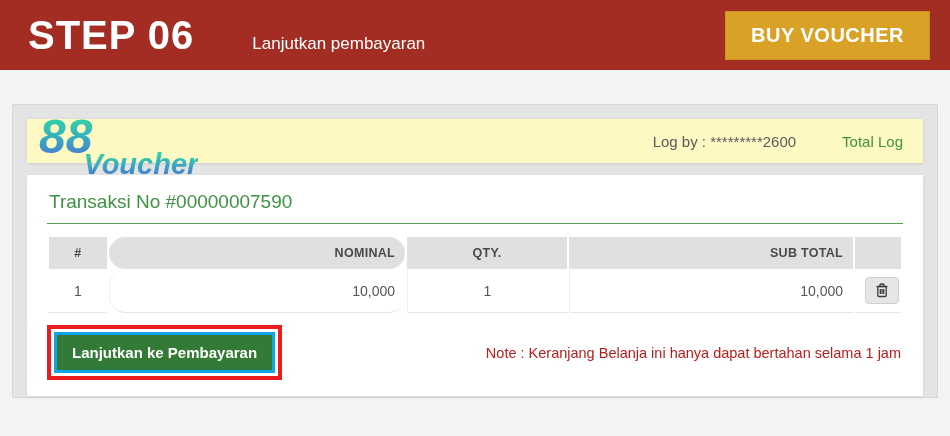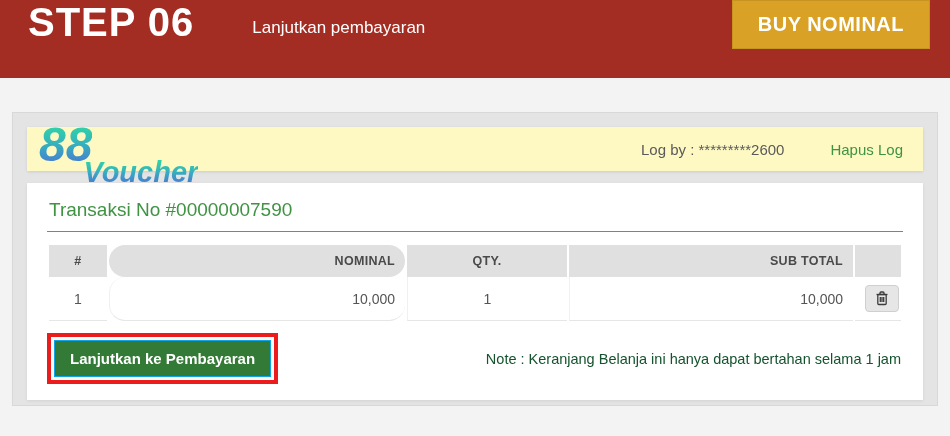--- a/index.html
+++ b/index.html
@@ -1,20 +1,20 @@
 <!DOCTYPE html>
 <html><head>
 <meta charset="utf-8">
 <style>
   * { margin:0; padding:0; box-sizing:border-box; }
   html,body { width:950px; height:436px; overflow:hidden; }
   body { font-family:"Liberation Sans", sans-serif; background:#f2f3f2; }
 
   
-  .banner { height:78px; background:#a42d23; display:flex; align-items:flex-start; padding:0 20px 0 28px; }
+  .banner { height:70px; background:#a42d23; display:flex; align-items:center; padding:0 20px 0 28px; }
   .step-label { color:#fff; font-size:40px; font-weight:bold; letter-spacing:1px; }
   .banner-subtitle { color:#fff; font-size:17px; margin-left:58px; margin-top:18px; }
   .buy-voucher-btn { margin-left:auto; background:#d9a227; color:#fff; border:1px solid #c79420;
     font-family:"Liberation Sans", sans-serif; font-weight:bold; font-size:20px;
     letter-spacing:0.5px; padding:12px 25px; cursor:pointer; }
 
   
   .card { margin:34px 12px 0; height:294px; background:#e4e4e4; border:1px solid #d8d8d8;
     padding:14px 14px 0; }
 
@@ -52,43 +52,43 @@
   tr.total-row td { font-size:15px; color:#3c3c3c; }
   tr.total-row .total-label { font-weight:bold; font-size:15.5px; color:#333; }
   tr.total-row .total-sub { font-weight:bold; color:#333; }
   .trash-btn { background:#e6e6e6; border:1px solid #cfcfcf; border-radius:4px;
     width:34px; height:27px; display:flex; align-items:center; justify-content:center;
     cursor:pointer; margin:0 auto; }
 
   
   .actions { display:flex; align-items:center; justify-content:space-between; margin-top:12px; }
   .highlight-box { border:4px solid #ec1c1c; padding:3px; background:#fff; display:inline-block; }
-  .continue-btn { background:#337a36; border:1px solid #0ea5e9; color:#fff;
+  .continue-btn { background:#337a36; border:3px solid #0ea5e9; color:#fff;
     font-family:"Liberation Sans", sans-serif; font-size:15px; font-weight:bold;
     padding:9px 15px; cursor:pointer; }
-  .note { color:#14532d; font-size:14.5px; padding-right:2px; }
+  .note { color:#b91c1c; font-size:14.5px; padding-right:2px; }
 </style>
 </head>
 <body>
 
 <div class="banner">
   <span class="step-label">STEP 06</span>
   <span class="banner-subtitle">Lanjutkan pembayaran</span>
-  <button class="buy-voucher-btn">BUY NOMINAL</button>
+  <button class="buy-voucher-btn">BUY VOUCHER</button>
 </div>
 
 <div class="card">
 
   <div class="logo-bar">
     <span class="logo">
       <span class="logo-88">88</span>
       <span class="logo-voucher">Voucher</span>
     </span>
     <span class="log-by">Log by : *********2600</span>
-    <a class="hapus-log">Hapus Log</a>
+    <a class="hapus-log">Total Log</a>
   </div>
 
   <div class="main-panel">
     <div class="tx-title">Transaksi No #00000007590</div>
     <hr class="green-rule">
 
     <table>
       <colgroup>
         <col class="c-no">
           <col class="c-nominal">

